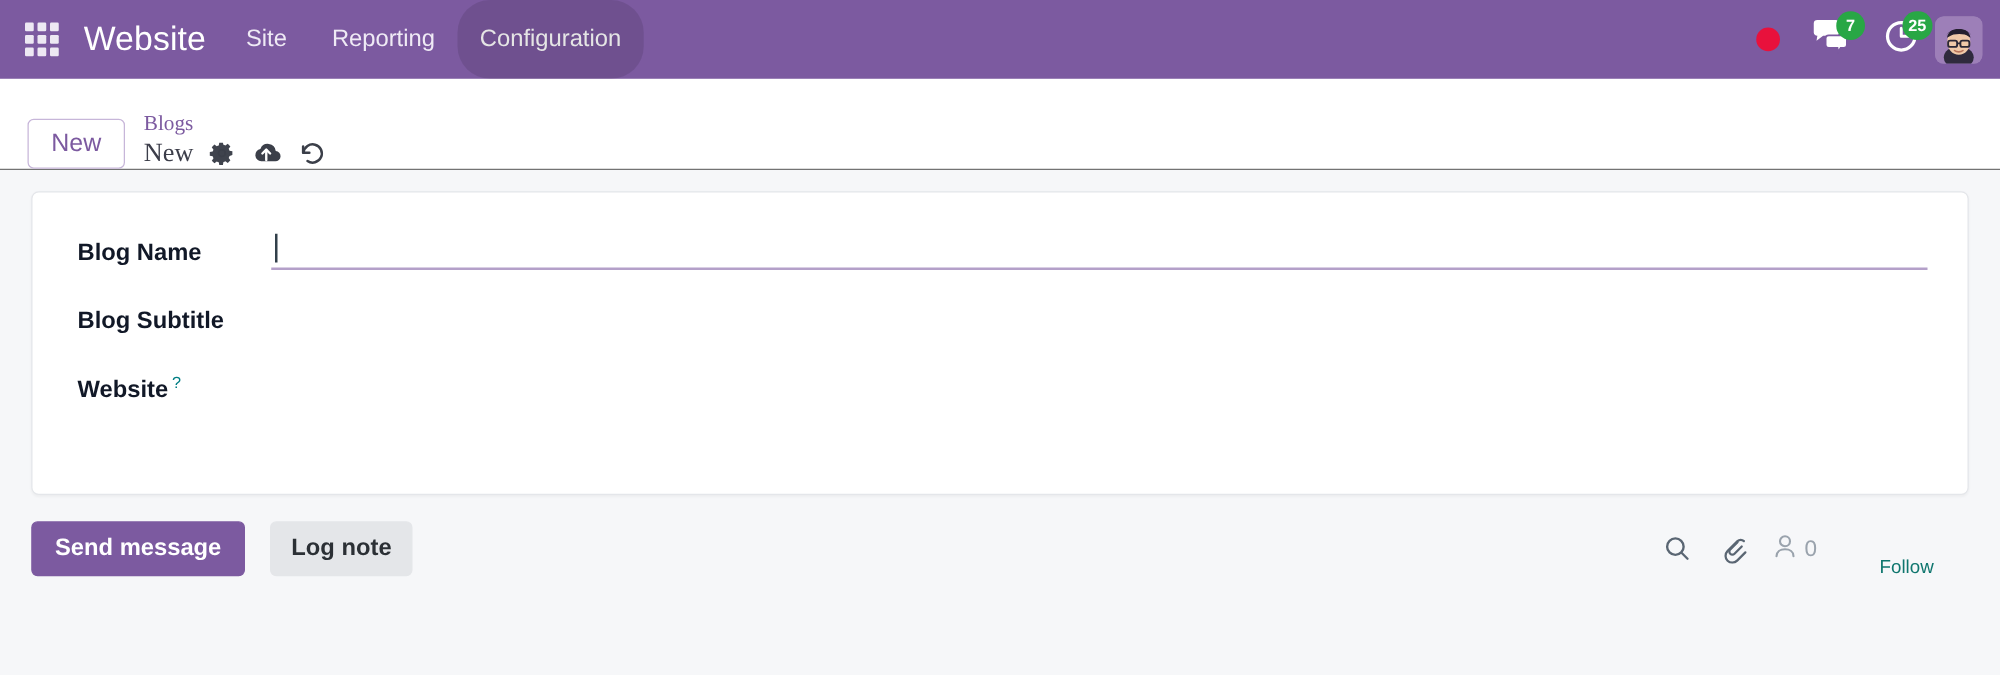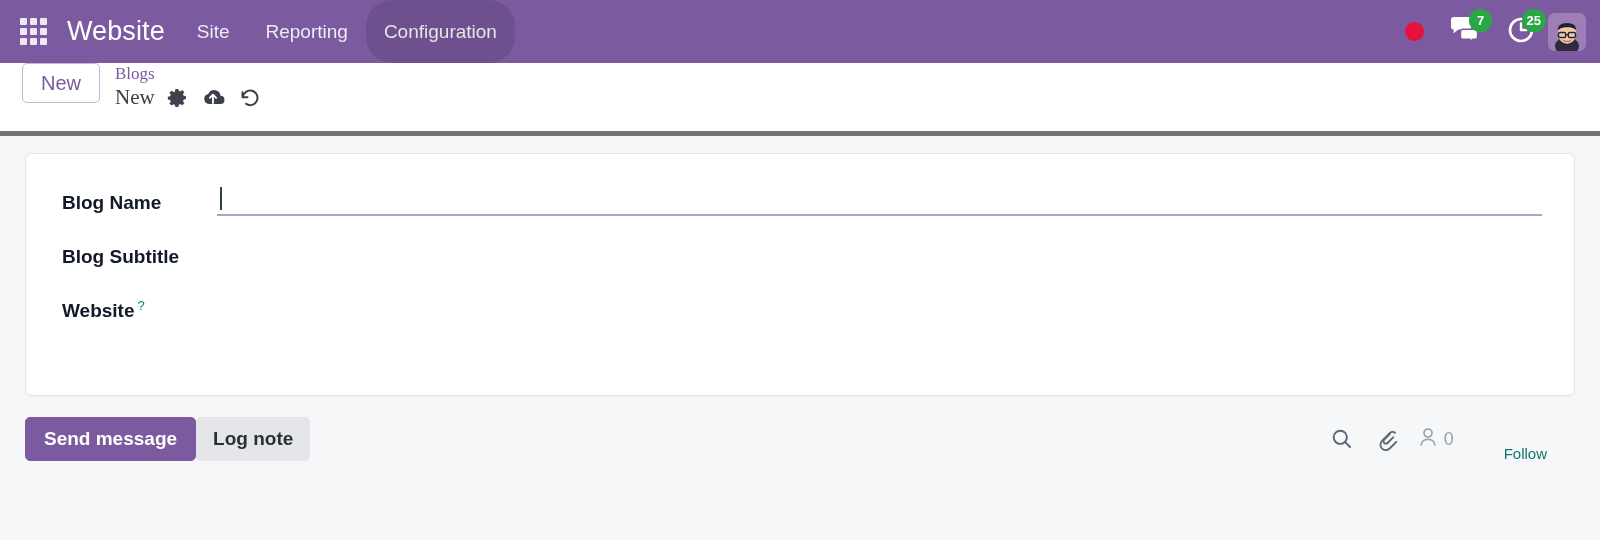--- a/index.html
+++ b/index.html
@@ -127,23 +127,23 @@
     overflow: hidden;
     cursor: pointer;
     position: relative;
     flex: none;
   }
 
   
   .control-panel {
     height: 73px;
     background: #ffffff;
-    border-bottom: 5px solid #737373;
-    display: flex;
-    align-items: flex-start;
+    border-bottom: 1px solid #737373;
+    display: flex;
+    align-items: flex-end;
     padding: 0 22px;
   }
   .btn-new {
     border: 1px solid #c7b6d9;
     background: #ffffff;
     color: #7c5aa0;
     font-size: 20px;
     font-family: "Liberation Sans", sans-serif;
     padding: 7px 18px;
     border-radius: 5px;
@@ -250,21 +250,21 @@
   }
 
   
   .chatter {
     padding: 14px 25px 0 25px;
     display: flex;
     align-items: center;
   }
   .chatter-buttons {
     display: flex;
-    gap: 0;
+    gap: 20px;
   }
   .btn-send {
     background: #7c5aa0;
     color: #ffffff;
     border: 1px solid #7c5aa0;
     font-size: 19px;
     font-weight: 700;
     font-family: "Liberation Sans", sans-serif;
     padding: 10px 18px;
     border-radius: 5px;

